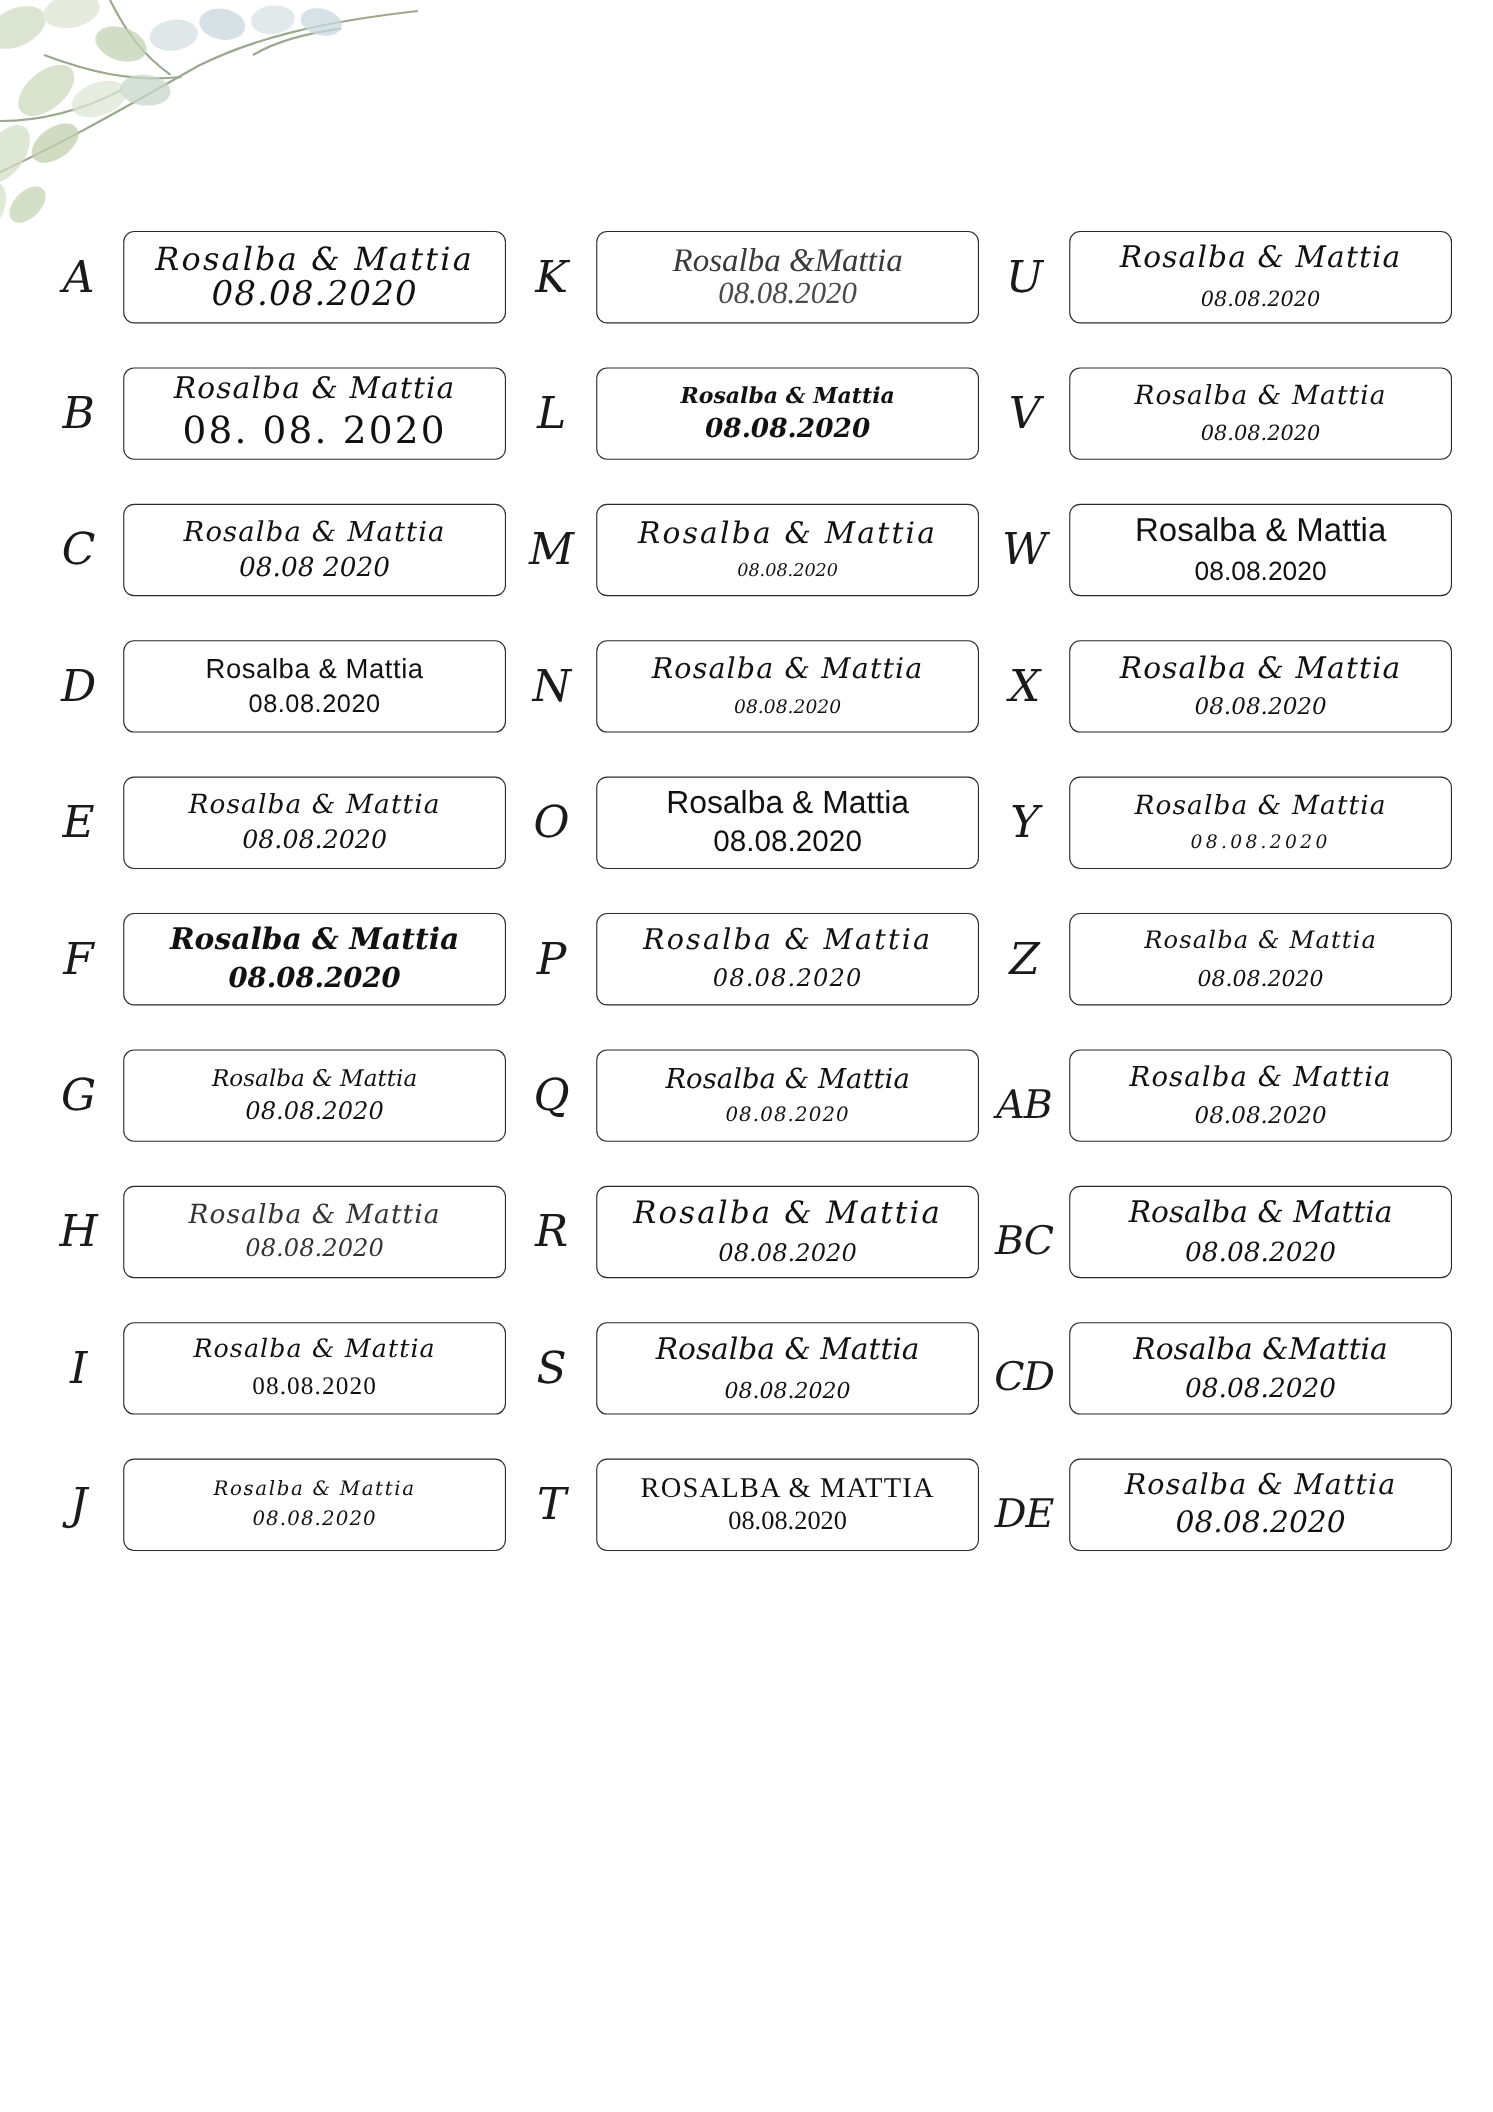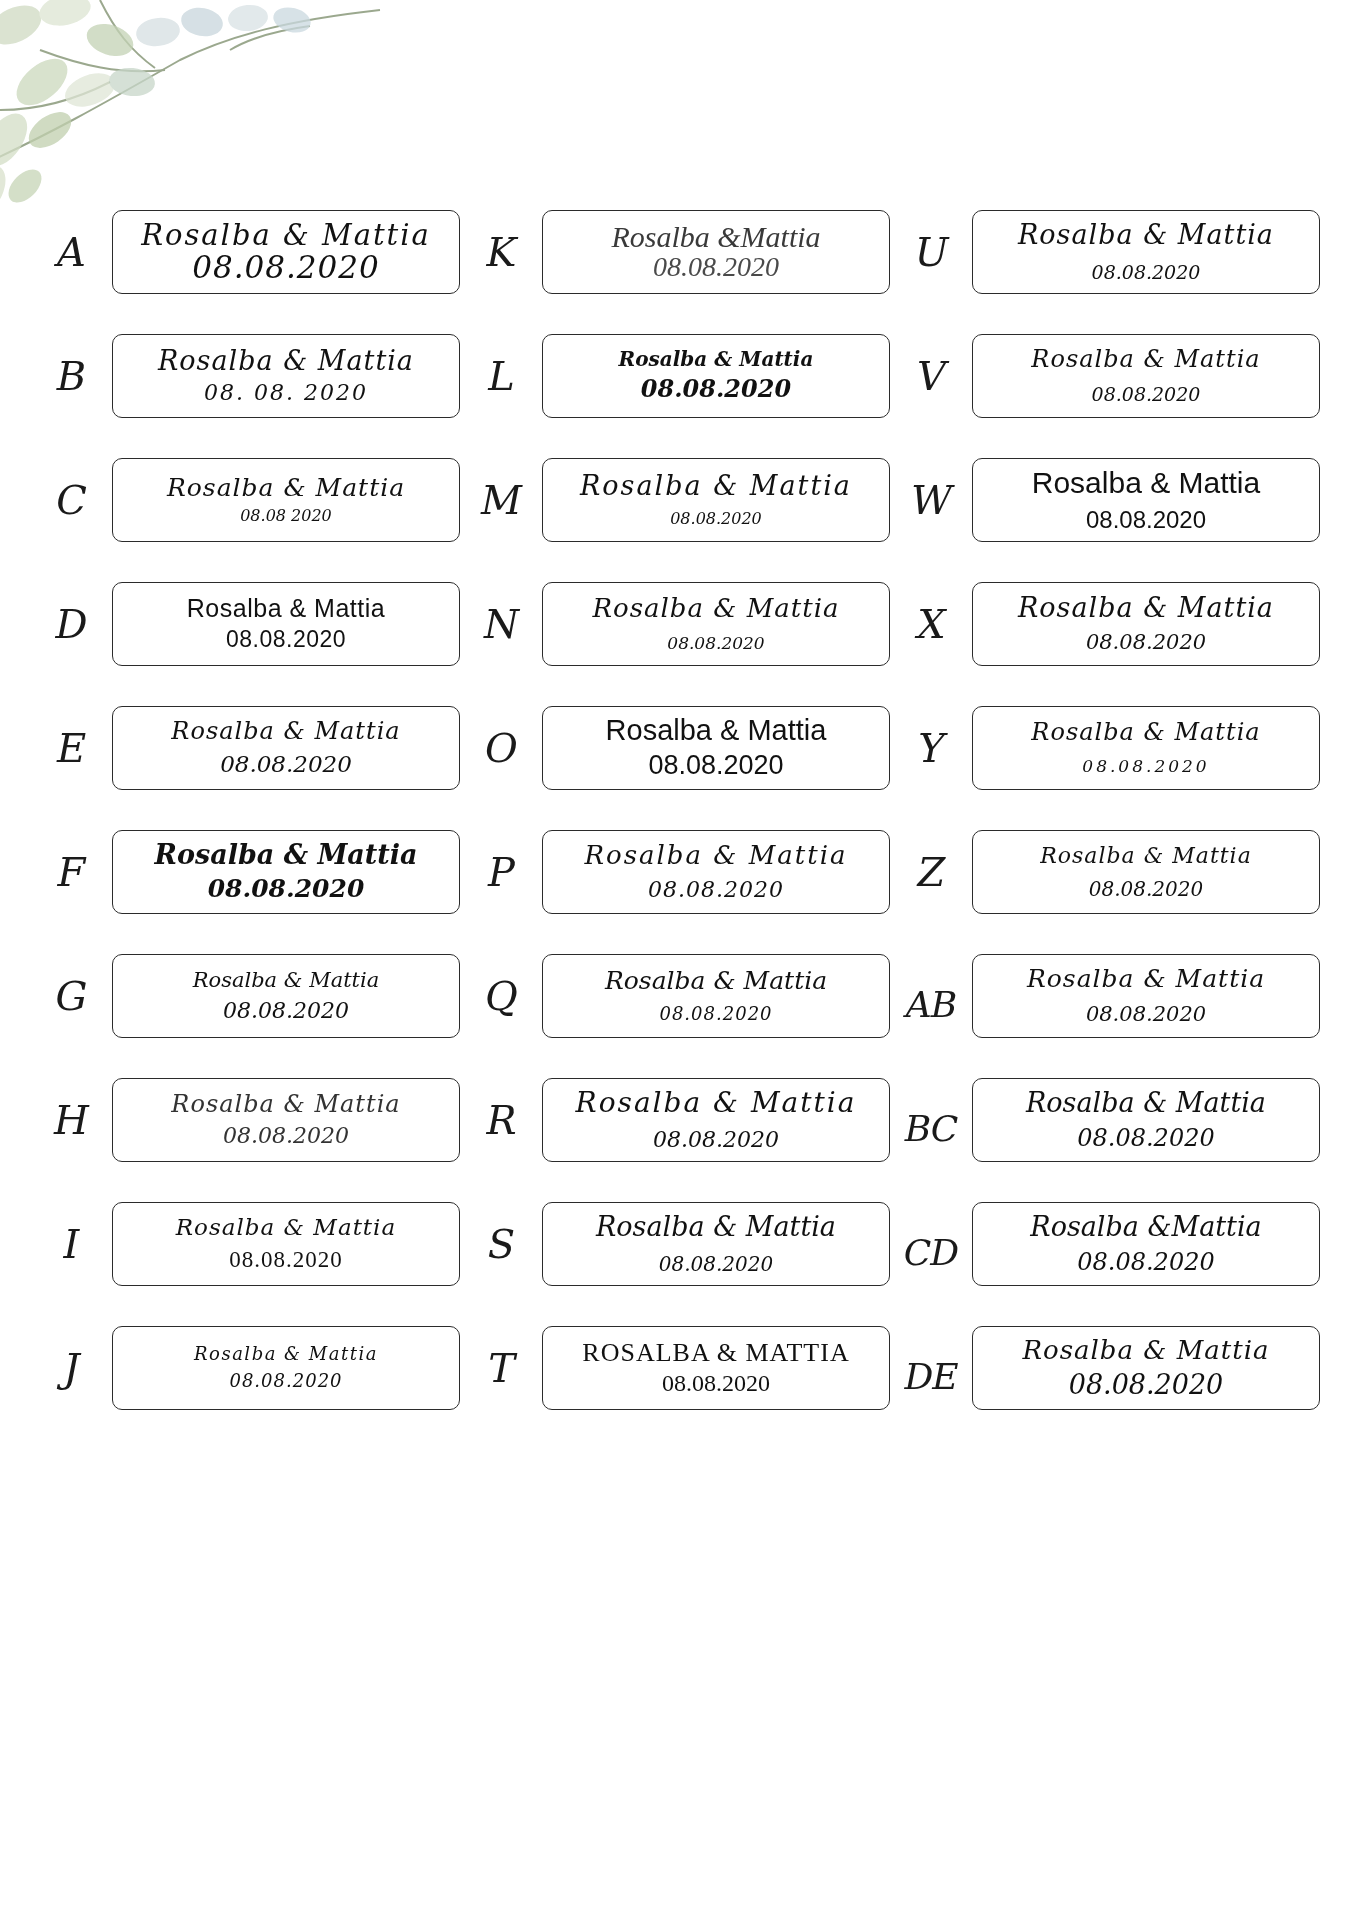--- a/index.html
+++ b/index.html
@@ -79,24 +79,24 @@
   .label .date {
     white-space: nowrap;
     line-height: 1.1;
   }
 
   
   .s-script-a .names { font-family: "DejaVu Serif", serif; font-style: italic; font-size: 29px; letter-spacing: 2px; }
   .s-script-a .date  { font-family: "DejaVu Serif", serif; font-style: italic; font-size: 31px; letter-spacing: 1px; }
 
   .s-script-b .names { font-family: "DejaVu Serif", serif; font-style: italic; font-size: 27px; letter-spacing: 1px; }
-  .s-script-b .date  { font-family: "DejaVu Serif", serif; font-style: italic; font-size: 22px; letter-spacing: 2px; margin-top: 6px;}
+  .s-script-b .date  { font-family: "DejaVu Serif", serif; font-size: 34px; letter-spacing: 2px; margin-top: 6px;}
 
   .s-script-c .names { font-family: "DejaVu Serif", serif; font-style: italic; font-size: 25px; letter-spacing: 1px; }
-  .s-script-c .date  { font-family: "DejaVu Serif", serif; font-style: italic; font-size: 16px; margin-top: 6px; }
+  .s-script-c .date  { font-family: "DejaVu Serif", serif; font-style: italic; font-size: 24px; margin-top: 6px; }
 
   .s-sans-d .names { font-family: "Liberation Sans", sans-serif; font-size: 25px; letter-spacing: 0.5px; }
   .s-sans-d .date  { font-family: "Liberation Sans", sans-serif; font-size: 23px; margin-top: 6px; letter-spacing: 0.5px;}
 
   .s-script-e .names { font-family: "DejaVu Serif", serif; font-style: italic; font-size: 24px; letter-spacing: 1px; }
   .s-script-e .date  { font-family: "DejaVu Serif", serif; font-style: italic; font-size: 23px; margin-top: 8px; }
 
   .s-bold-f .names { font-family: "DejaVu Serif", serif; font-style: italic; font-weight: 700; font-size: 27px; }
   .s-bold-f .date  { font-family: "DejaVu Serif", serif; font-style: italic; font-weight: 700; font-size: 25px; margin-top: 6px; }
 

